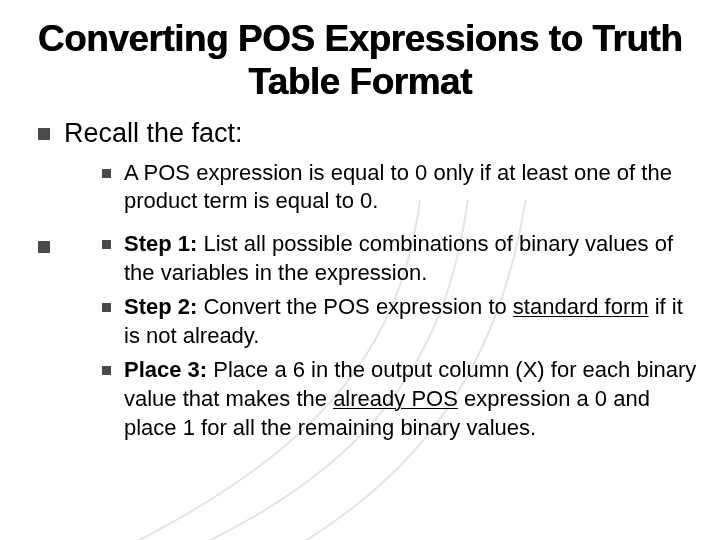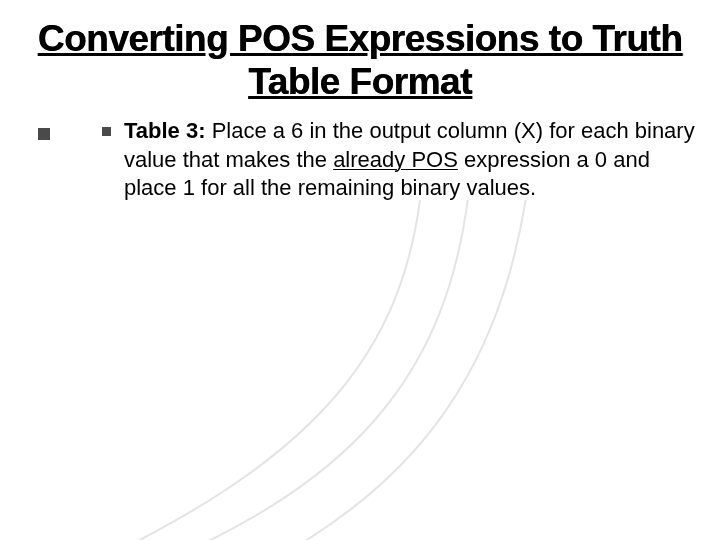--- a/index.html
+++ b/index.html
@@ -34,21 +34,20 @@
     box-sizing: border-box;
   }
   h1 {
     margin: 0 0 14px 0;
     font-size: 37px;
     font-weight: bold;
     text-align: center;
     line-height: 1.15;
     letter-spacing: -0.5px;
     text-shadow: 0.5px 0 0 #000;
-    text-decoration: underline;
   }
   ul.level1 {
     list-style: none;
     margin: 0;
     padding: 0 0 0 18px;
   }
   ul.level1 > li {
     position: relative;
     padding-left: 26px;
     margin-bottom: 8px;
@@ -94,22 +93,36 @@
 <svg class="swoosh" viewBox="0 0 900 500">
   <path d="M 0 350 C 200 250, 280 150, 300 0"></path>
   <path d="M 0 380 C 230 290, 330 180, 350 -20"></path>
   <path d="M 20 420 C 260 330, 380 210, 410 -30"></path>
 </svg>
 
 <div class="slide">
   <h1>Converting POS Expressions to Truth Table Format</h1>
 
   <ul class="level1">
+    <li>
+      <span>Recall the fact:</span>
+      <ul class="level2">
+        <li>
+          <span>A POS expression is equal to 0 only if at least one of the product term is equal to 0.</span>
+        </li>
+      </ul>
+    </li>
 
     <li>
       <ul class="level2">
         <li>
-          <span class="bold">Table 3:</span><span> Place a 6 in the output column (X) for each binary value that makes the </span><span class="u">already POS</span><span> expression a 0 and place 1 for all the remaining binary values.</span>
+          <span class="bold">Step 1:</span><span> List all possible combinations of binary values of the variables in the expression.</span>
+        </li>
+        <li>
+          <span class="bold">Step 2:</span><span> Convert the POS expression to </span><span class="u">standard form</span><span> if it is not already.</span>
+        </li>
+        <li>
+          <span class="bold">Place 3:</span><span> Place a 6 in the output column (X) for each binary value that makes the </span><span class="u">already POS</span><span> expression a 0 and place 1 for all the remaining binary values.</span>
         </li>
       </ul>
     </li>
   </ul>
 </div>
 
 </body></html>

